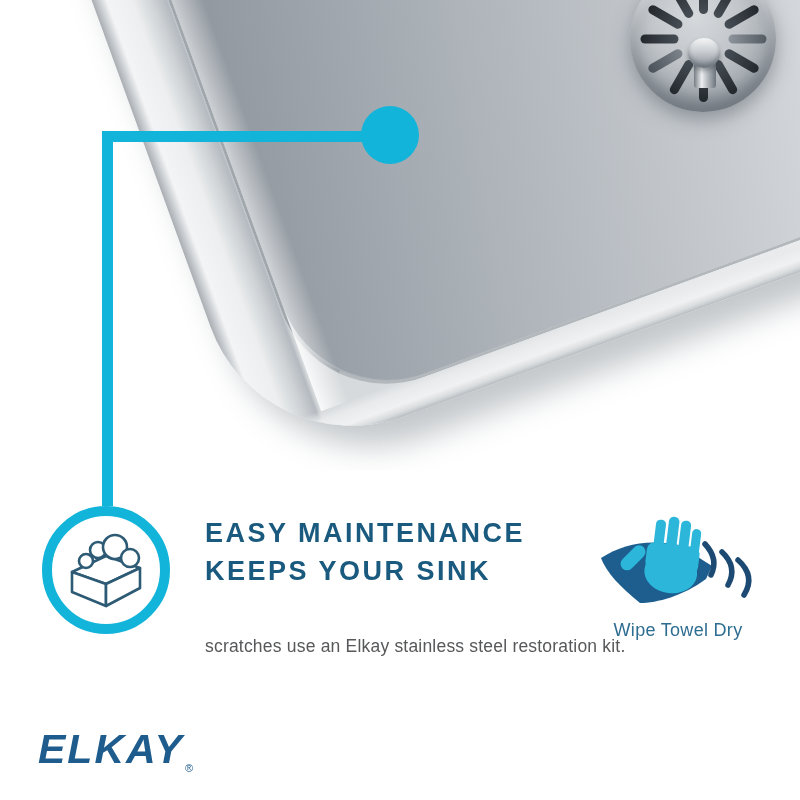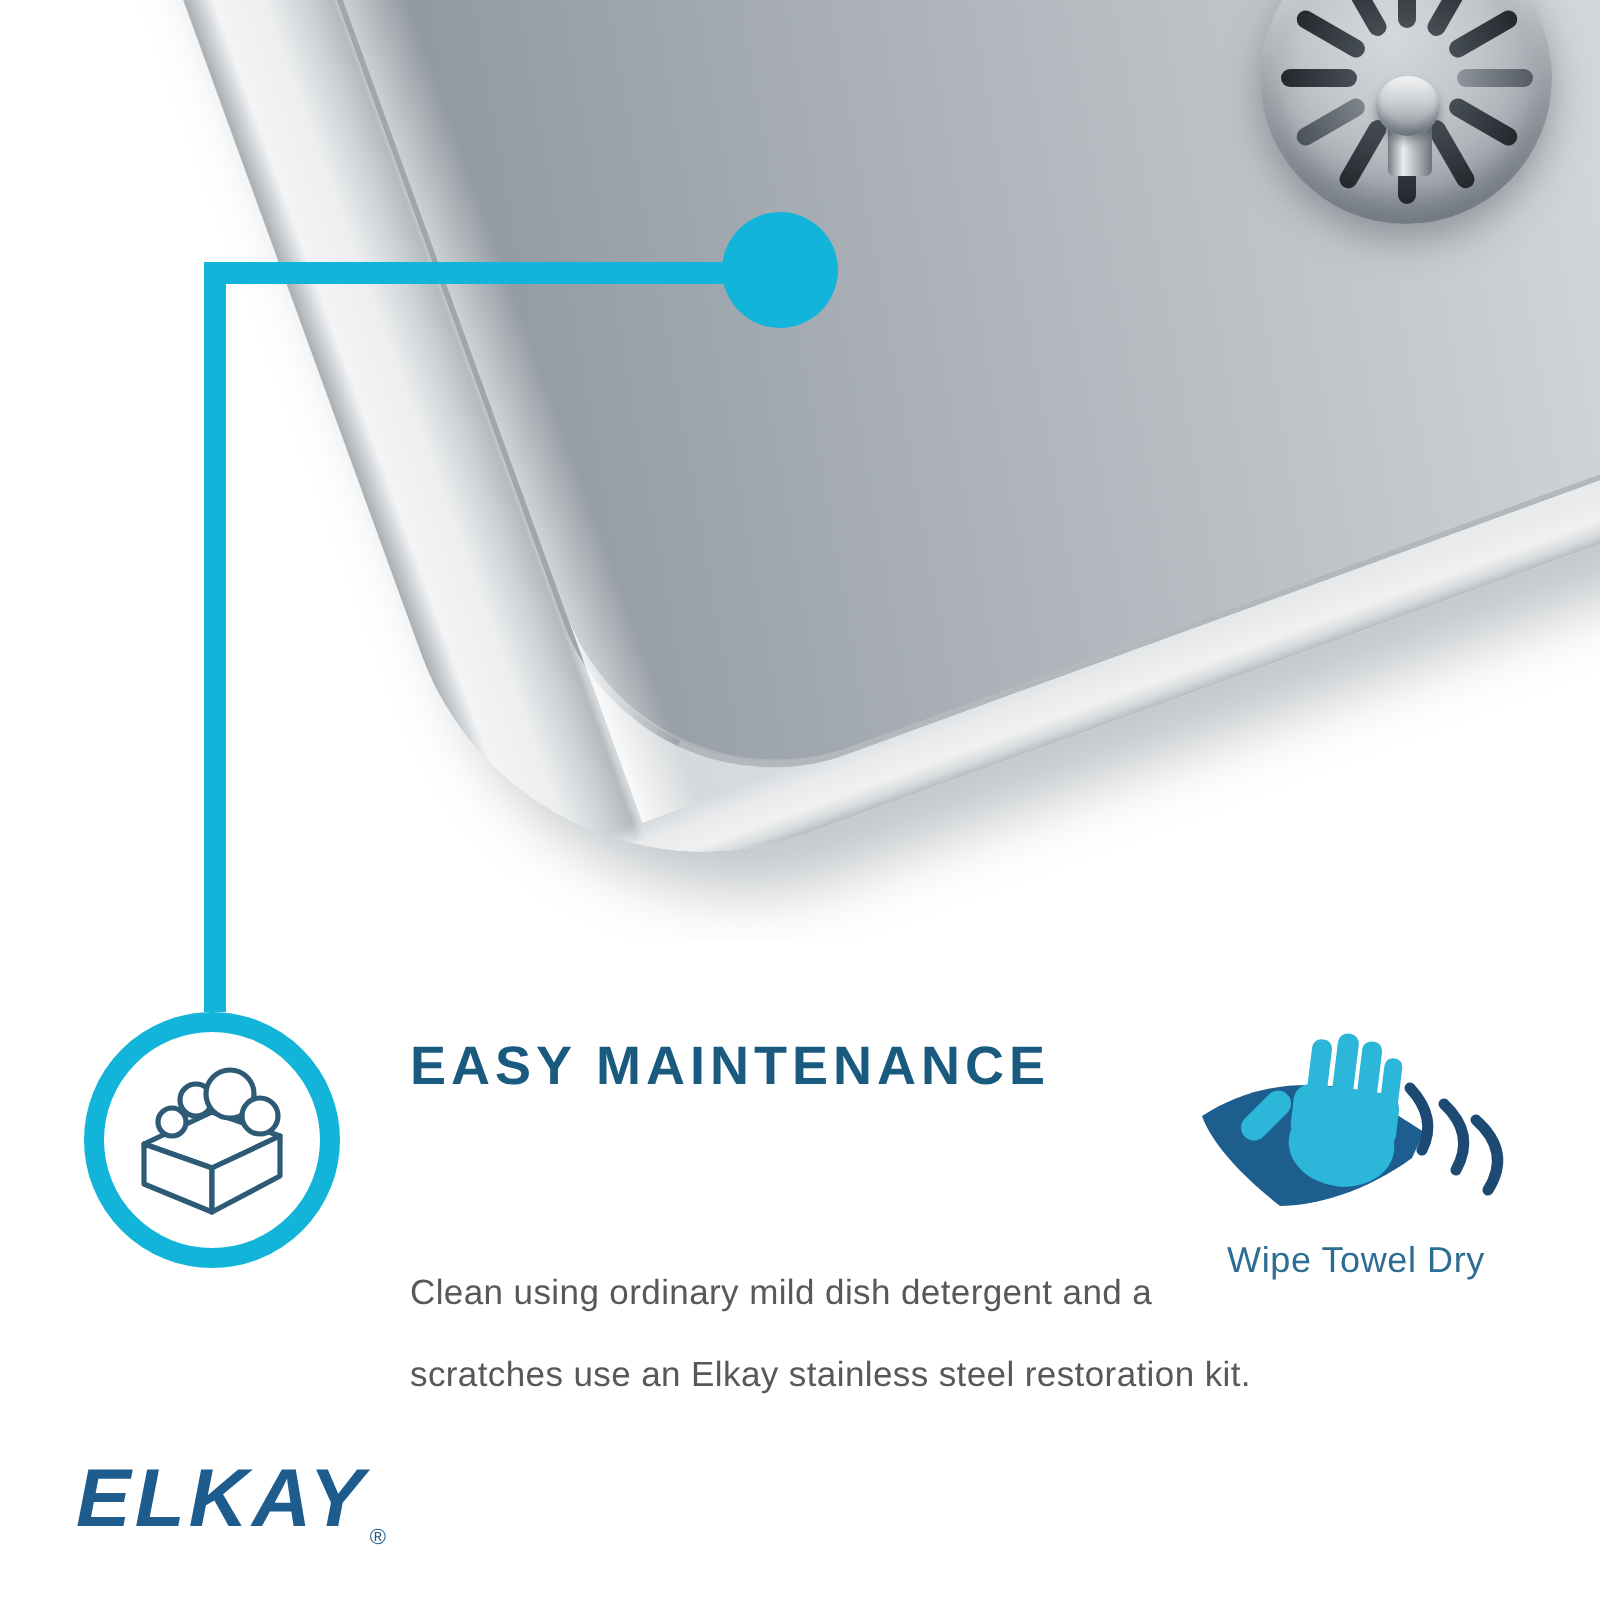--- a/index.html
+++ b/index.html
@@ -164,24 +164,24 @@
         <circle cx="24" cy="35" r="7"></circle>
         <circle cx="36" cy="24" r="8"></circle>
         <circle cx="53" cy="21" r="12"></circle>
         <circle cx="68" cy="32" r="9"></circle>
       </g>
     </svg>
   </div>
 
   <div class="headline">
     <div>EASY MAINTENANCE</div>
+    <div>KEEPS YOUR SINK</div>
   </div>
 
   <div class="body-copy">
-    <div>Clean using ordinary mild dish detergent and a</div>
     <div>scratches use an Elkay stainless steel restoration kit.</div>
   </div>
 
   <svg class="wipe-icon" width="165" height="96" viewBox="0 0 165 96">
     <path d="M6,44 C28,30 52,25 84,31 L117,52 L111,65 C88,82 62,89 45,89 C26,74 11,58 6,44 Z" style="fill:var(--towel-blue,#1d5e8e);"></path>
     <g transform="rotate(7 74 52)" style="fill:var(--hand-cyan,#2cb6da);">
       <rect x="56" y="7" width="10" height="32" rx="4.5"></rect>
       <rect x="68.5" y="2.5" width="10.5" height="34" rx="4.8"></rect>
       <rect x="81" y="5" width="10" height="32" rx="4.5"></rect>
       <rect x="93" y="12" width="9" height="27" rx="4.2"></rect>

